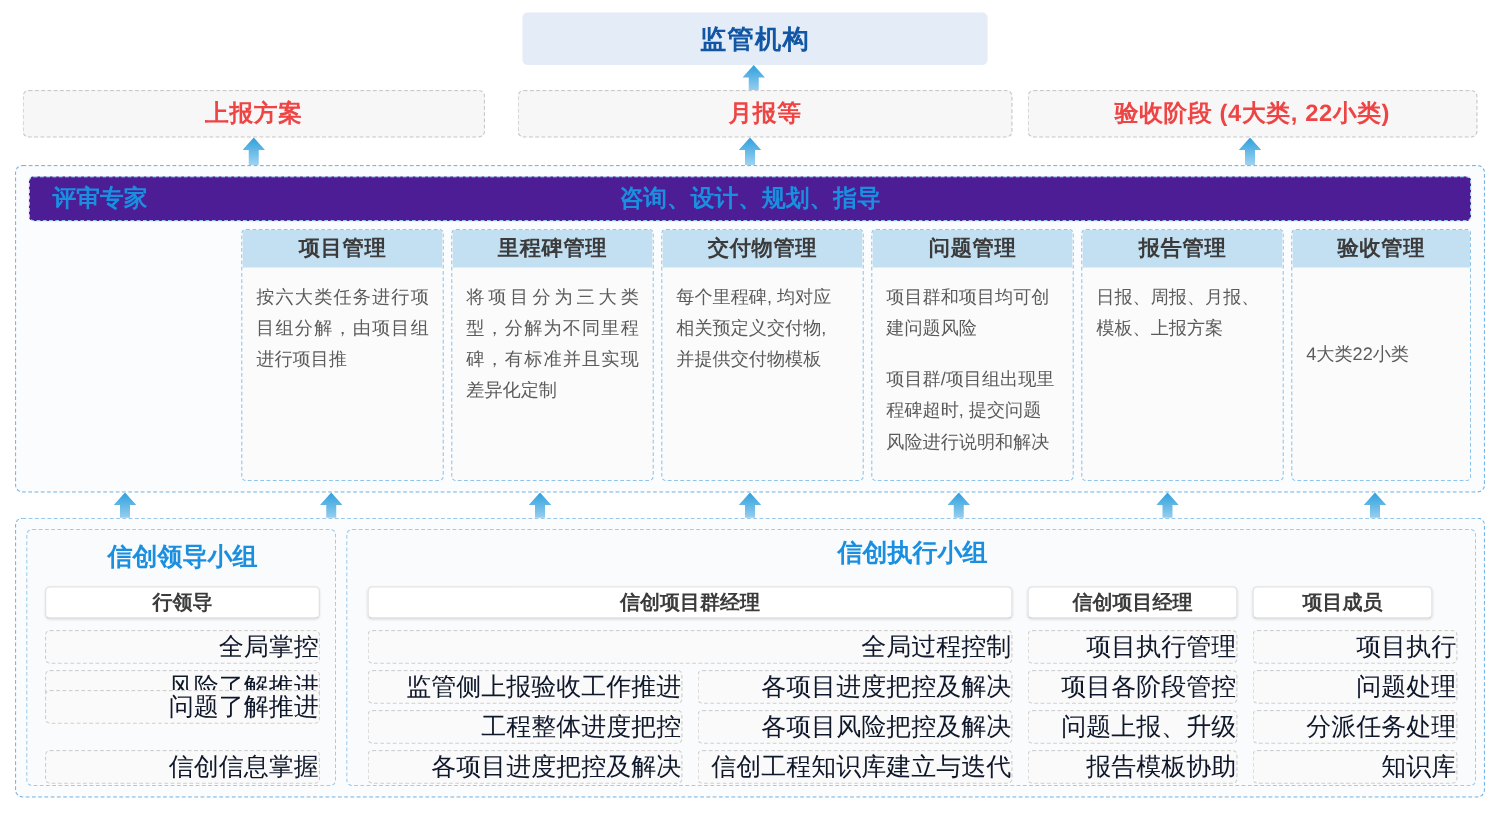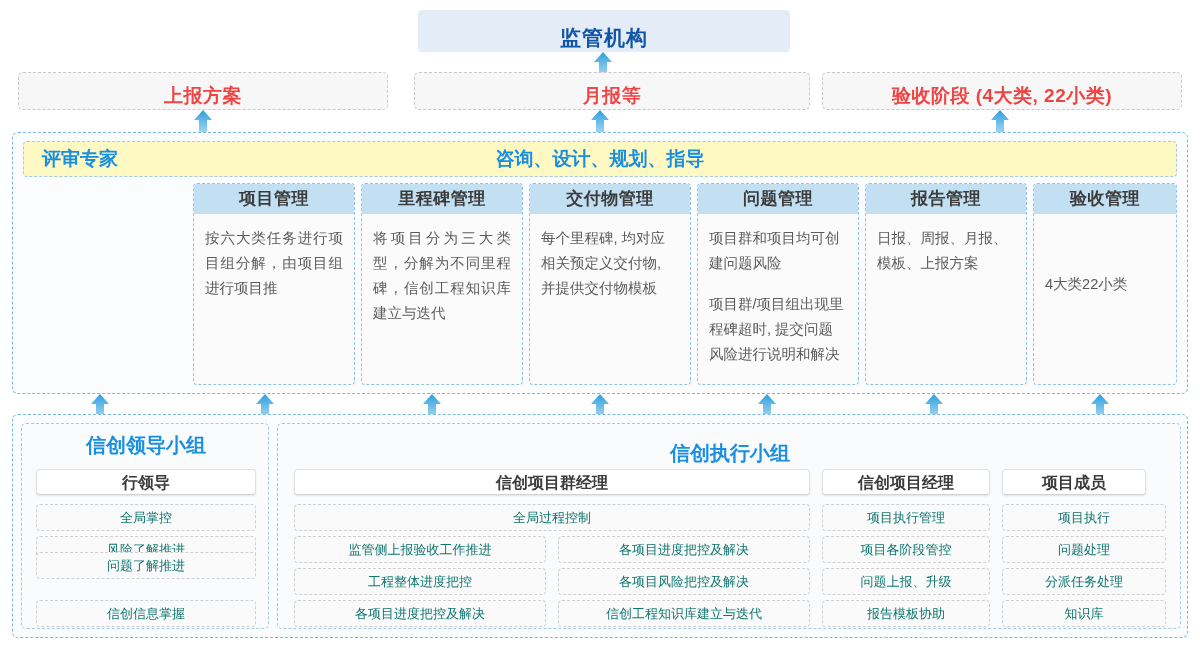--- a/index.html
+++ b/index.html
@@ -18,21 +18,21 @@
     position: relative;
     width: 1200px;
     height: 650px;
   }
 
   
   .abs { position: absolute; box-sizing: border-box; }
 
   .ctr {
     display: flex;
-    align-items: flex-end;
+    align-items: center;
     justify-content: center;
     text-align: center;
   }
 
   
   .top-banner {
     background: #e3ecf7;
     border-radius: 4px;
     color: #1155a5;
     font-weight: bold;
@@ -60,21 +60,21 @@
   .blue-region-inner {
     border: 1px dashed #9fcbec;
     border-radius: 5px;
     background: #fafbfc;
   }
 
   
   .role-band {
     border: 1px dashed #9fcbec;
     border-radius: 4px;
-    background: #fef9c3;
+    background: #4c1d95;
     position: relative;
   }
   .role-band .role-left {
     position: absolute;
     left: 18px;
     top: 50%;
     transform: translateY(-50%);
     color: #1a8fe0;
     font-weight: bold;
     font-size: 19px;
@@ -153,23 +153,23 @@
     height: 26px;
     line-height: 25px;
     text-align: center;
   }
   .task {
     background: #fafafa;
     border: 1px dashed #cfcfcf;
     border-radius: 4px;
     height: 27px;
     line-height: 26px;
-    text-align: center;
-    font-size: 13px;
-    color: #0f766e;
+    text-align: right;
+    font-size: 20px;
+    color: #0f172a;
   }
 
   
   .arrow {
     position: absolute;
     width: 18px;
     height: 22px;
   }
   .arrow svg { display: block; }
 </style>
@@ -231,21 +231,21 @@
     <div class="abs mod-card" style="left:180px; top:50px; width:162px; height:202px;">
       <div class="mod-head">项目管理</div>
       <div class="mod-body">
         <p>按六大类任务进行项目组分解，由项目组进行项目推</p>
       </div>
     </div>
 
     <div class="abs mod-card" style="left:348px; top:50px; width:162px; height:202px;">
       <div class="mod-head">里程碑管理</div>
       <div class="mod-body">
-        <p>将项目分为三大类型，分解为不同里程碑，信创工程知识库建立与迭代</p>
+        <p>将项目分为三大类型，分解为不同里程碑，有标准并且实现差异化定制</p>
       </div>
     </div>
 
     <div class="abs mod-card" style="left:516px; top:50px; width:162px; height:202px;">
       <div class="mod-head">交付物管理</div>
       <div class="mod-body nojust">
         <p>每个里程碑, 均对应相关预定义交付物, 并提供交付物模板</p>
       </div>
     </div>
 
@@ -313,21 +313,21 @@
     <div class="abs blue-region-inner" style="left:8px; top:8px; width:248px; height:206px;">
       <div class="abs group-title" style="left:0; top:8px; width:248px;">信创领导小组</div>
       <div class="abs white-head" style="left:14px; top:45px; width:220px;">行领导</div>
       <div class="abs task" style="left:14px; top:80px; width:220px;">全局掌控</div>
       <div class="abs task" style="left:14px; top:112px; width:220px;">风险了解推进</div>
       <div class="abs task" style="left:14px; top:128px; width:220px;">问题了解推进</div>
       <div class="abs task" style="left:14px; top:176px; width:220px;">信创信息掌握</div>
     </div>
 
     <div class="abs blue-region-inner" style="left:264px; top:8px; width:904px; height:206px;">
-      <div class="abs group-title" style="left:0; top:16px; width:904px;">信创执行小组</div>
+      <div class="abs group-title" style="left:0; top:5px; width:904px;">信创执行小组</div>
 
       <div class="abs white-head" style="left:16px; top:45px; width:516px;">信创项目群经理</div>
       <div class="abs task" style="left:16px; top:80px; width:516px;">全局过程控制</div>
 
       <div class="abs task" style="left:16px;  top:112px; width:252px;">监管侧上报验收工作推进</div>
       <div class="abs task" style="left:16px;  top:144px; width:252px;">工程整体进度把控</div>
       <div class="abs task" style="left:16px;  top:176px; width:252px;">各项目进度把控及解决</div>
 
       <div class="abs task" style="left:280px; top:112px; width:252px;">各项目进度把控及解决</div>
       <div class="abs task" style="left:280px; top:144px; width:252px;">各项目风险把控及解决</div>

